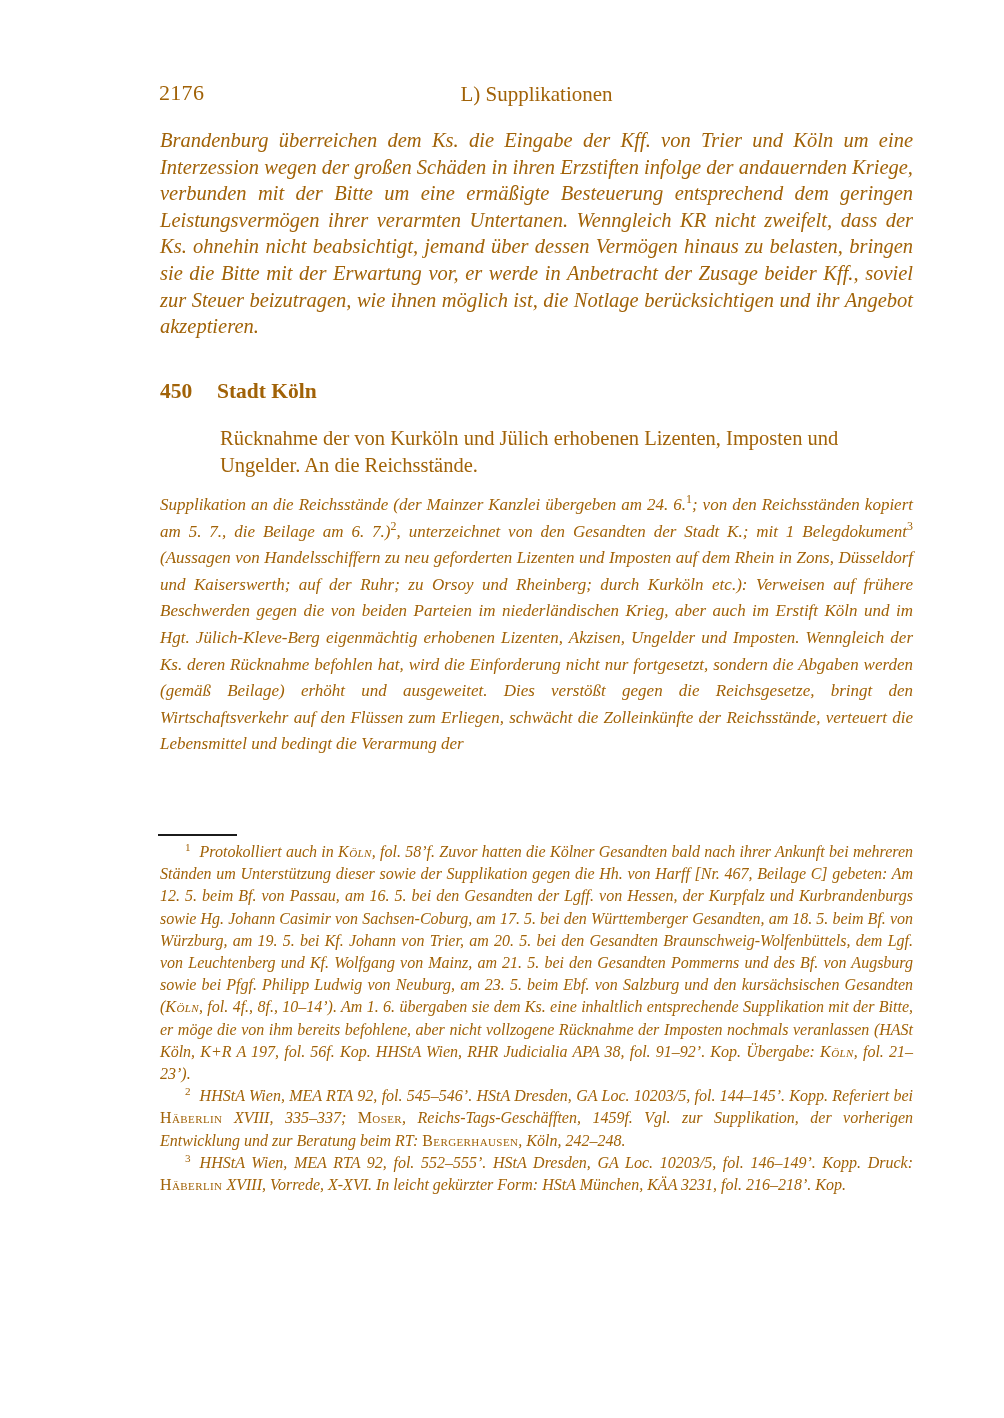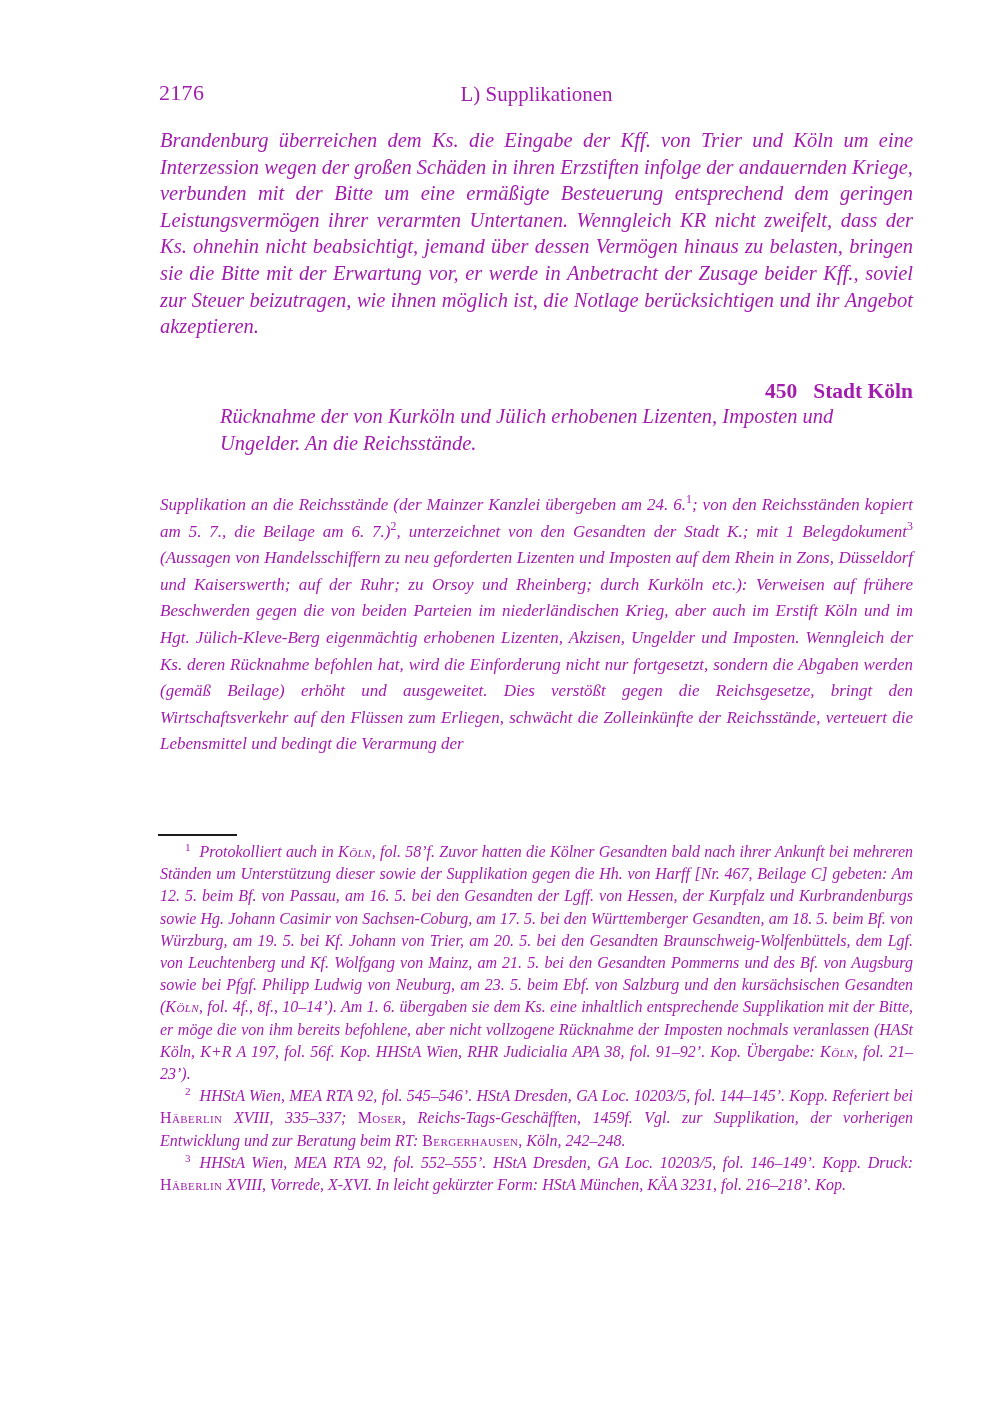--- a/index.html
+++ b/index.html
@@ -5,21 +5,21 @@
   html,body{margin:0;padding:0;}
   body{
     background:#e8e8e8;
     font-family:"Liberation Serif","DejaVu Serif",serif;
   }
   .page{
     position:relative;
     width:1004px;
     height:1418px;
     background:#ffffff;
-    color:#a21caf;
+    color:#a16207;
     margin:0 auto;
     overflow:hidden;
   }
   .abs{position:absolute;}
   .page-number{
     left:159px;top:80px;
     font-size:22px;letter-spacing:.3px;
   }
   .running-head{
     left:160px;top:82px;width:753px;
@@ -27,27 +27,26 @@
   }
   .intro{
     left:160px;top:115px;width:753px;
     font-size:20.5px;line-height:26.6px;
     font-style:italic;
     text-align:justify;
     margin-top:12px;
   }
   .entry-head{
     left:160px;top:379px;width:753px;
-    font-size:21.5px;font-weight:bold;text-align:right;
+    font-size:21.5px;font-weight:bold;
   }
   .entry-number{display:inline-block;min-width:41px;margin-right:16px;}
   .entry-subtitle{
-    left:220px;top:403px;width:694px;
+    left:220px;top:425px;width:694px;
     font-size:20.5px;line-height:27px;
-    font-style:italic;
   }
   .entry-body{
     left:160px;top:492px;width:753px;
     font-size:17px;line-height:26.6px;
     text-align:justify;
   }
   .fn-rule{
     left:158px;top:834px;width:79px;height:2px;
     background:#1b1b1b;
   }

